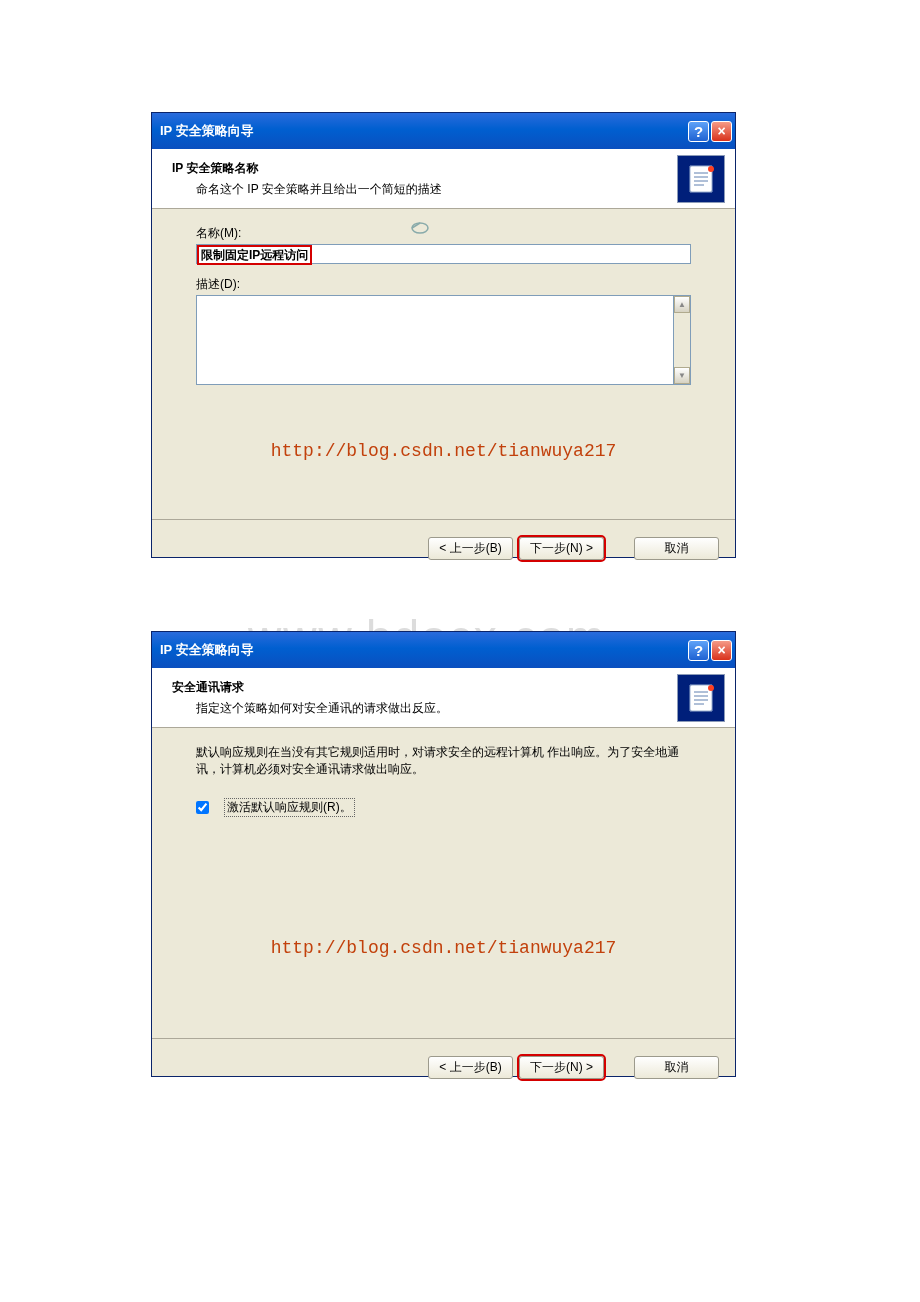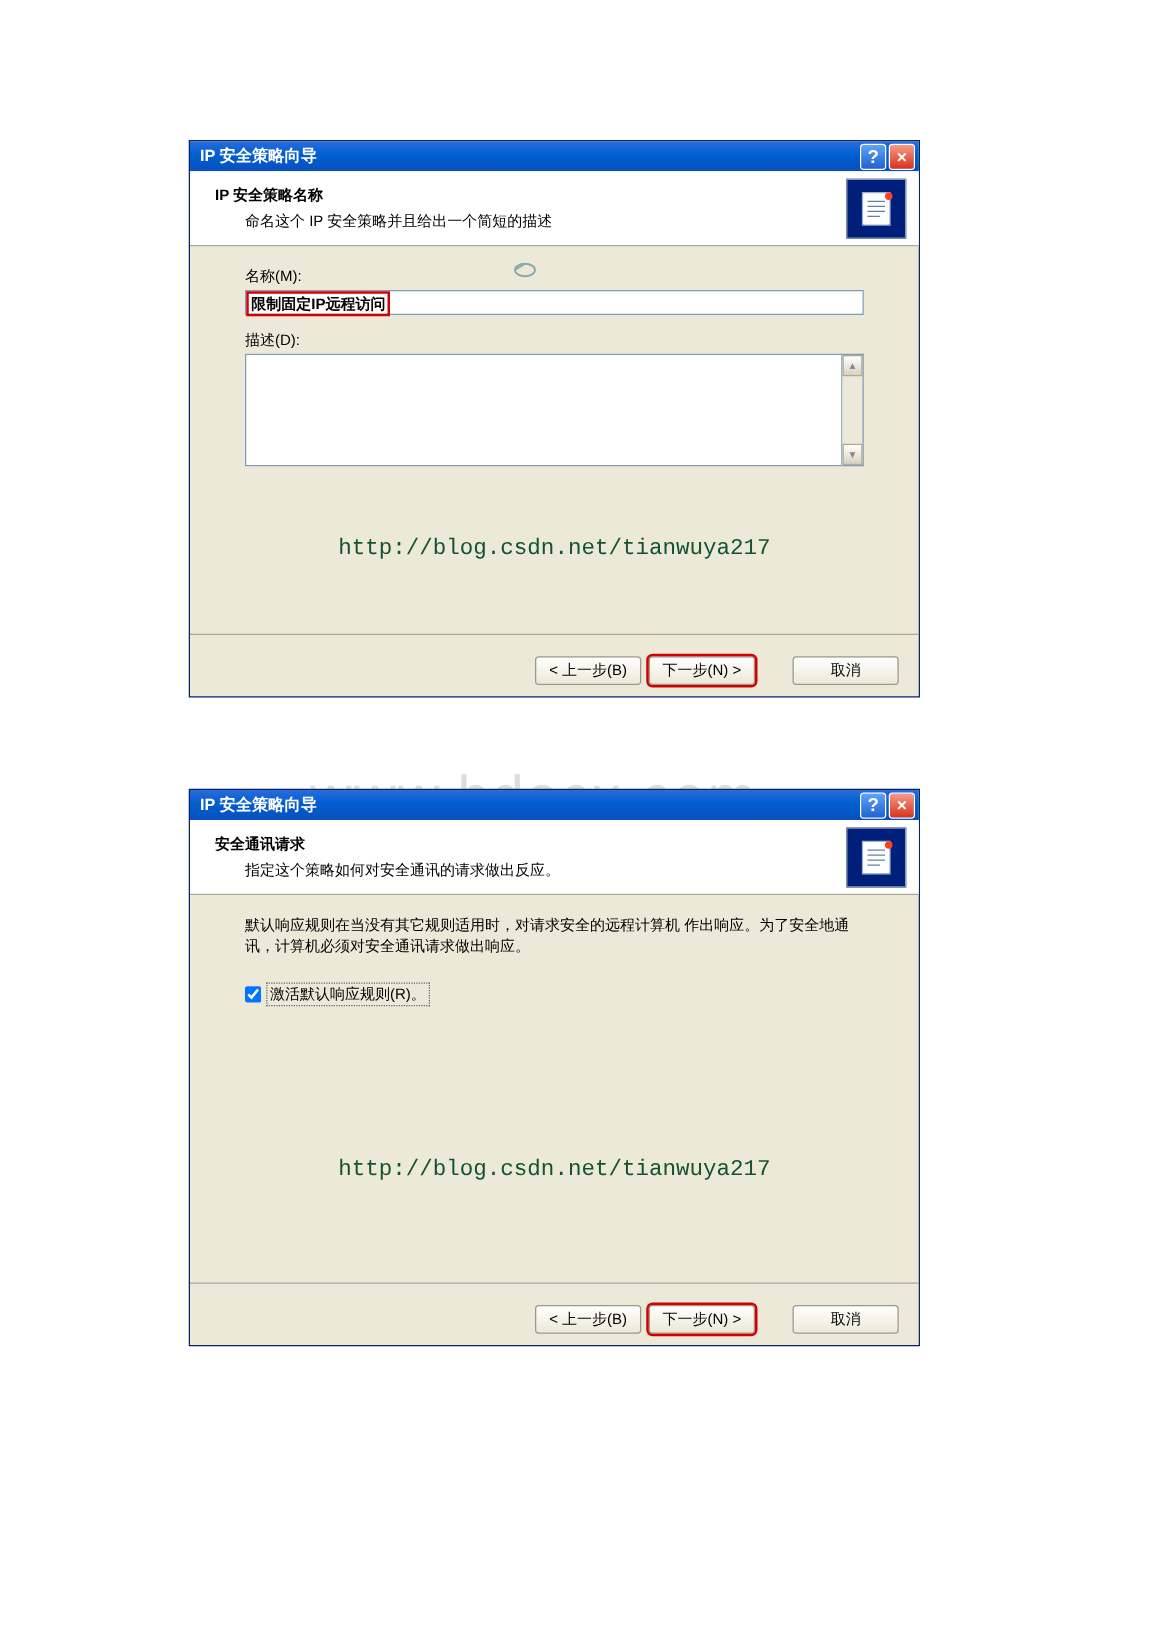--- a/index.html
+++ b/index.html
@@ -13,21 +13,21 @@
     }
     .dialog {
       position: absolute;
       width: 585px;
       border: 1px solid #0a246a;
       background: #ece9d8;
     }
     .dialog-1 { left: 151px; top: 112px; height: 446px; }
     .dialog-2 { left: 151px; top: 631px; height: 446px; }
     .titlebar {
-      height: 24px;
+      height: 36px;
       background: linear-gradient(to bottom, #2a6bdc 0%, #005fd0 45%, #0a4fbf 100%);
       display: flex;
       align-items: center;
       padding: 0 3px 0 8px;
       color: #fff;
       font-weight: bold;
       font-size: 13px;
     }
     .titlebar-text { flex: 1; }
     .titlebar-btns { display: flex; gap: 2px; }
@@ -104,21 +104,21 @@
     }
     .cursor-icon {
       position: absolute;
       left: 258px; top: 8px;
       width: 22px; height: 18px;
       color: #6a7a8a;
     }
     .watermark {
       position: absolute;
       left: 50%; transform: translateX(-50%);
-      color: #14532d;
+      color: #c2410c;
       font-family: "Courier New", monospace;
       font-size: 18px;
       pointer-events: none;
     }
     .wm1 { top: 232px; }
     .wm2-content { top: 210px; }
     .footer {
       height: 57px;
       border-top: 1px solid #aca899;
       display: flex;
@@ -134,21 +134,21 @@
       border: 1px solid #9c9a8c;
       border-radius: 3px;
       font-size: 12px;
       font-family: inherit;
       cursor: pointer;
       padding: 0 8px;
     }
     .btn-next-hl { outline: 2px solid #d40000; outline-offset: 0; }
     .gap { width: 18px; }
     .body-text { font-size: 12px; line-height: 17px; }
-    .chk-row { margin-top: 20px; display: flex; align-items: center; gap: 4px; }
+    .chk-row { margin-top: 20px; display: flex; align-items: center; gap: 15px; }
     .chk-label { border: 1px dotted #666; padding: 0 2px; }
     .big-wm {
       position: absolute;
       left: 248px; top: 610px;
       font-size: 46px;
       color: #dcdcdc;
       font-family: Arial, sans-serif;
       letter-spacing: 2px;
       pointer-events: none;
       z-index: 0;

